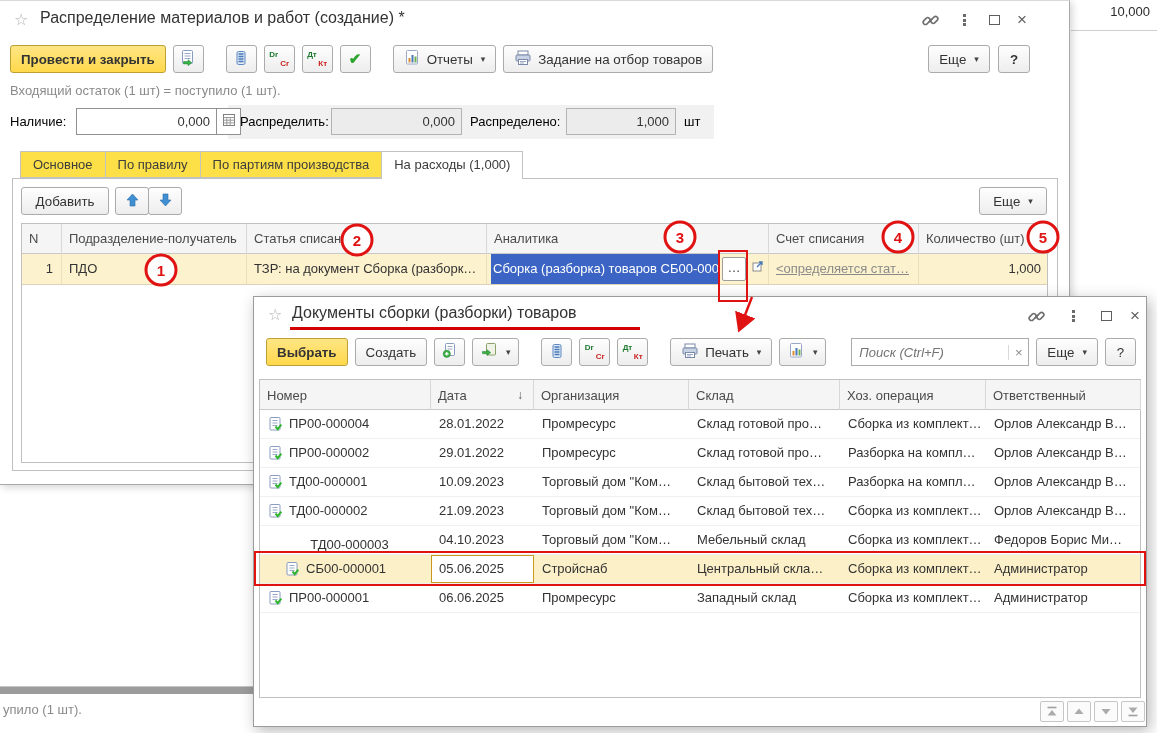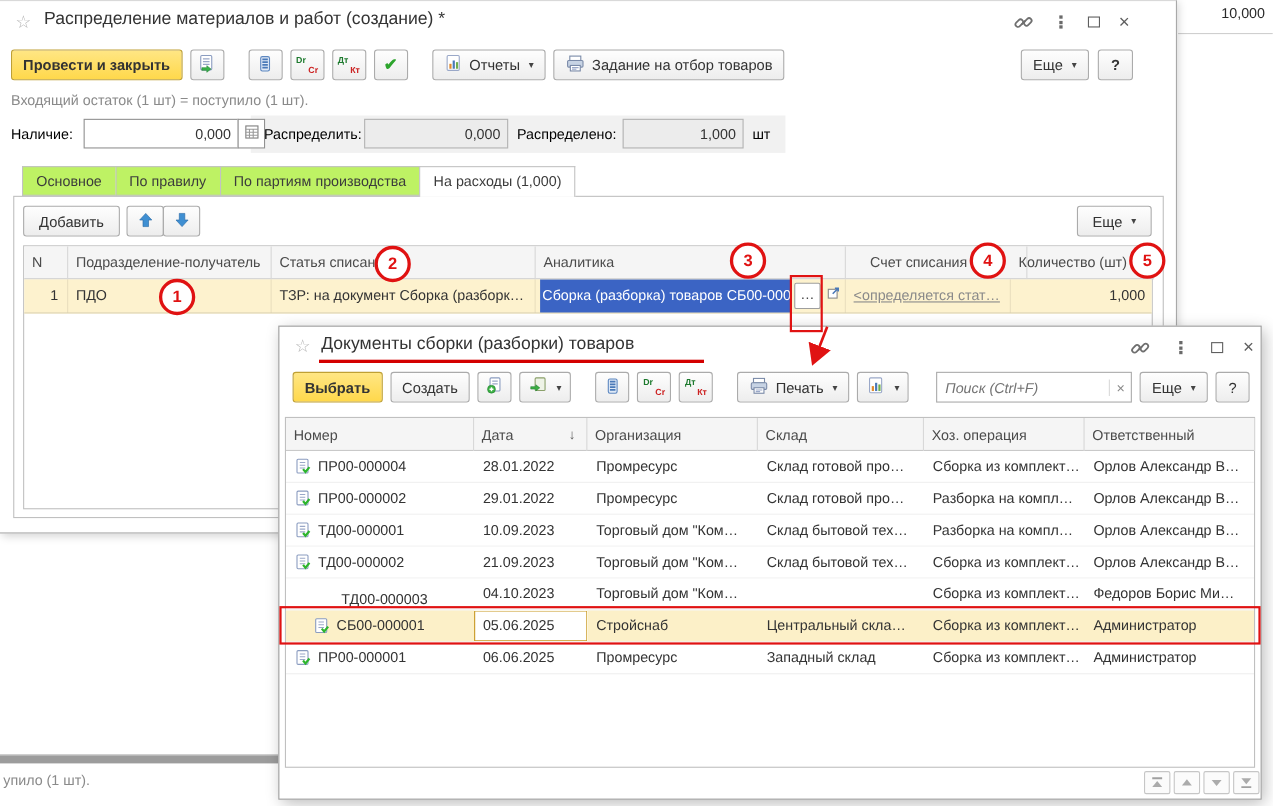--- a/index.html
+++ b/index.html
@@ -47,21 +47,21 @@
   #m-info { position:absolute; left:10px; top:82px; color:#8a8a8a; }
   #field-band { position:absolute; left:228px; top:104px; width:486px; height:34px; background:#f1f1f1; }
   .flabel { position:absolute; top:113px; color:#000000; }
   .finput { position:absolute; top:107px; height:27px; border:1px solid #919191; background:#fff;
     text-align:right; padding:0 6px; line-height:25px; }
   .finput.dis { background:#ececec; border-color:#b3b3b3; }
   #calc-btn { position:absolute; left:216px; top:107px; width:25px; height:27px; border:1px solid #919191;
     background:#fff; display:flex; align-items:center; justify-content:center; }
 
   #tabs { position:absolute; left:20px; top:150px; height:28px; display:flex; z-index:3; }
-  .tab { height:27px; line-height:26px; padding:0 12px; background:#bef264; border:1px solid #c2c2c2;
+  .tab { height:27px; line-height:26px; padding:0 12px; background:#fde047; border:1px solid #c2c2c2;
     border-right:none; color:#3c3c3c; cursor:default; }
   .tab:last-child { border-right:1px solid #c2c2c2; }
   .tab.active { background:#fff; height:28px; border-bottom:none; border-right:1px solid #c2c2c2; }
 
   #m-panel { position:absolute; left:12px; top:177px; width:1046px; height:293px; border:1px solid #c0c0c0; background:#fff; }
   #add-btn { position:absolute; left:8px; top:8px; width:88px; }
   #mv-up { position:absolute; left:102px; top:8px; width:34px; }
   #mv-dn { position:absolute; left:135px; top:8px; width:34px; }
   #t-more { position:absolute; left:966px; top:8px; width:68px; }
 
@@ -243,21 +243,21 @@
         <span>Еще</span>
         <span class="caret">▾</span>
       </button>
 
     <div id="m-table">
       <div class="hrow" id="main-thead">
           <div class="hcell" style="left: 0px; width: 40px;">N</div>
           <div class="hcell" style="left: 40px; width: 185px;">Подразделение-получатель</div>
           <div class="hcell" style="left: 225px; width: 240px;">Статья списания</div>
           <div class="hcell" style="left: 465px; width: 282px;">Аналитика</div>
-          <div class="hcell" style="left: 747px; width: 150px; margin-left: 15px;">Счет списания</div>
+          <div class="hcell" style="left: 747px; width: 150px;">Счет списания</div>
           <div class="hcell" style="left: 897px; width: 130px;">Количество (шт)</div>
         </div>
       <div id="m-row">
         <div class="mcell mc0">1</div>
         <div class="mcell mc1">ПДО</div>
         <div class="mcell mc2">ТЗР: на документ Сборка (разборк…</div>
         <div class="mcell mc3">
           <span id="sel-text">Сборка (разборка) товаров СБ00-0000</span>
           <span id="dots-btn">…</span>
           <span id="open-btn">
@@ -454,20 +454,21 @@
           <div class="pcell" style="left: 0px; width: 171px; flex-direction: column;">
             <svg width="16" height="16" viewBox="0 0 16 16">
               <rect x="2" y="1.5" width="10" height="12.5" rx="1" fill="#fff" stroke="#8a9cc0"></rect>
               <path d="M4.5 4.5h5M4.5 7h5M4.5 9.5h5" stroke="#9aa8c8"></path>
               <path d="M7.5 10.5l2.2 2.6 3.6-4.4" stroke="#2db52d" stroke-width="2" fill="none"></path>
             </svg>
             <span>ТД00-000003</span>
           </div>
           <div class="pcell" style="left: 171px; width: 103px;">04.10.2023</div>
           <div class="pcell" style="left: 274px; width: 155px;">Торговый дом "Ком…</div>
+          <div class="pcell" style="left: 429px; width: 151px;">Мебельный склад</div>
           <div class="pcell" style="left: 580px; width: 146px;">Сборка из комплект…</div>
           <div class="pcell" style="left: 726px; width: 155px;">Федоров Борис Ми…</div>
         </div>
         <div class="prow hl" style="top: 145px;">
           <div class="pcell" style="left: 0px; width: 171px; padding-left: 25px;">
             <svg width="16" height="16" viewBox="0 0 16 16">
               <rect x="2" y="1.5" width="10" height="12.5" rx="1" fill="#fff" stroke="#8a9cc0"></rect>
               <path d="M4.5 4.5h5M4.5 7h5M4.5 9.5h5" stroke="#9aa8c8"></path>
               <path d="M7.5 10.5l2.2 2.6 3.6-4.4" stroke="#2db52d" stroke-width="2" fill="none"></path>
             </svg>

